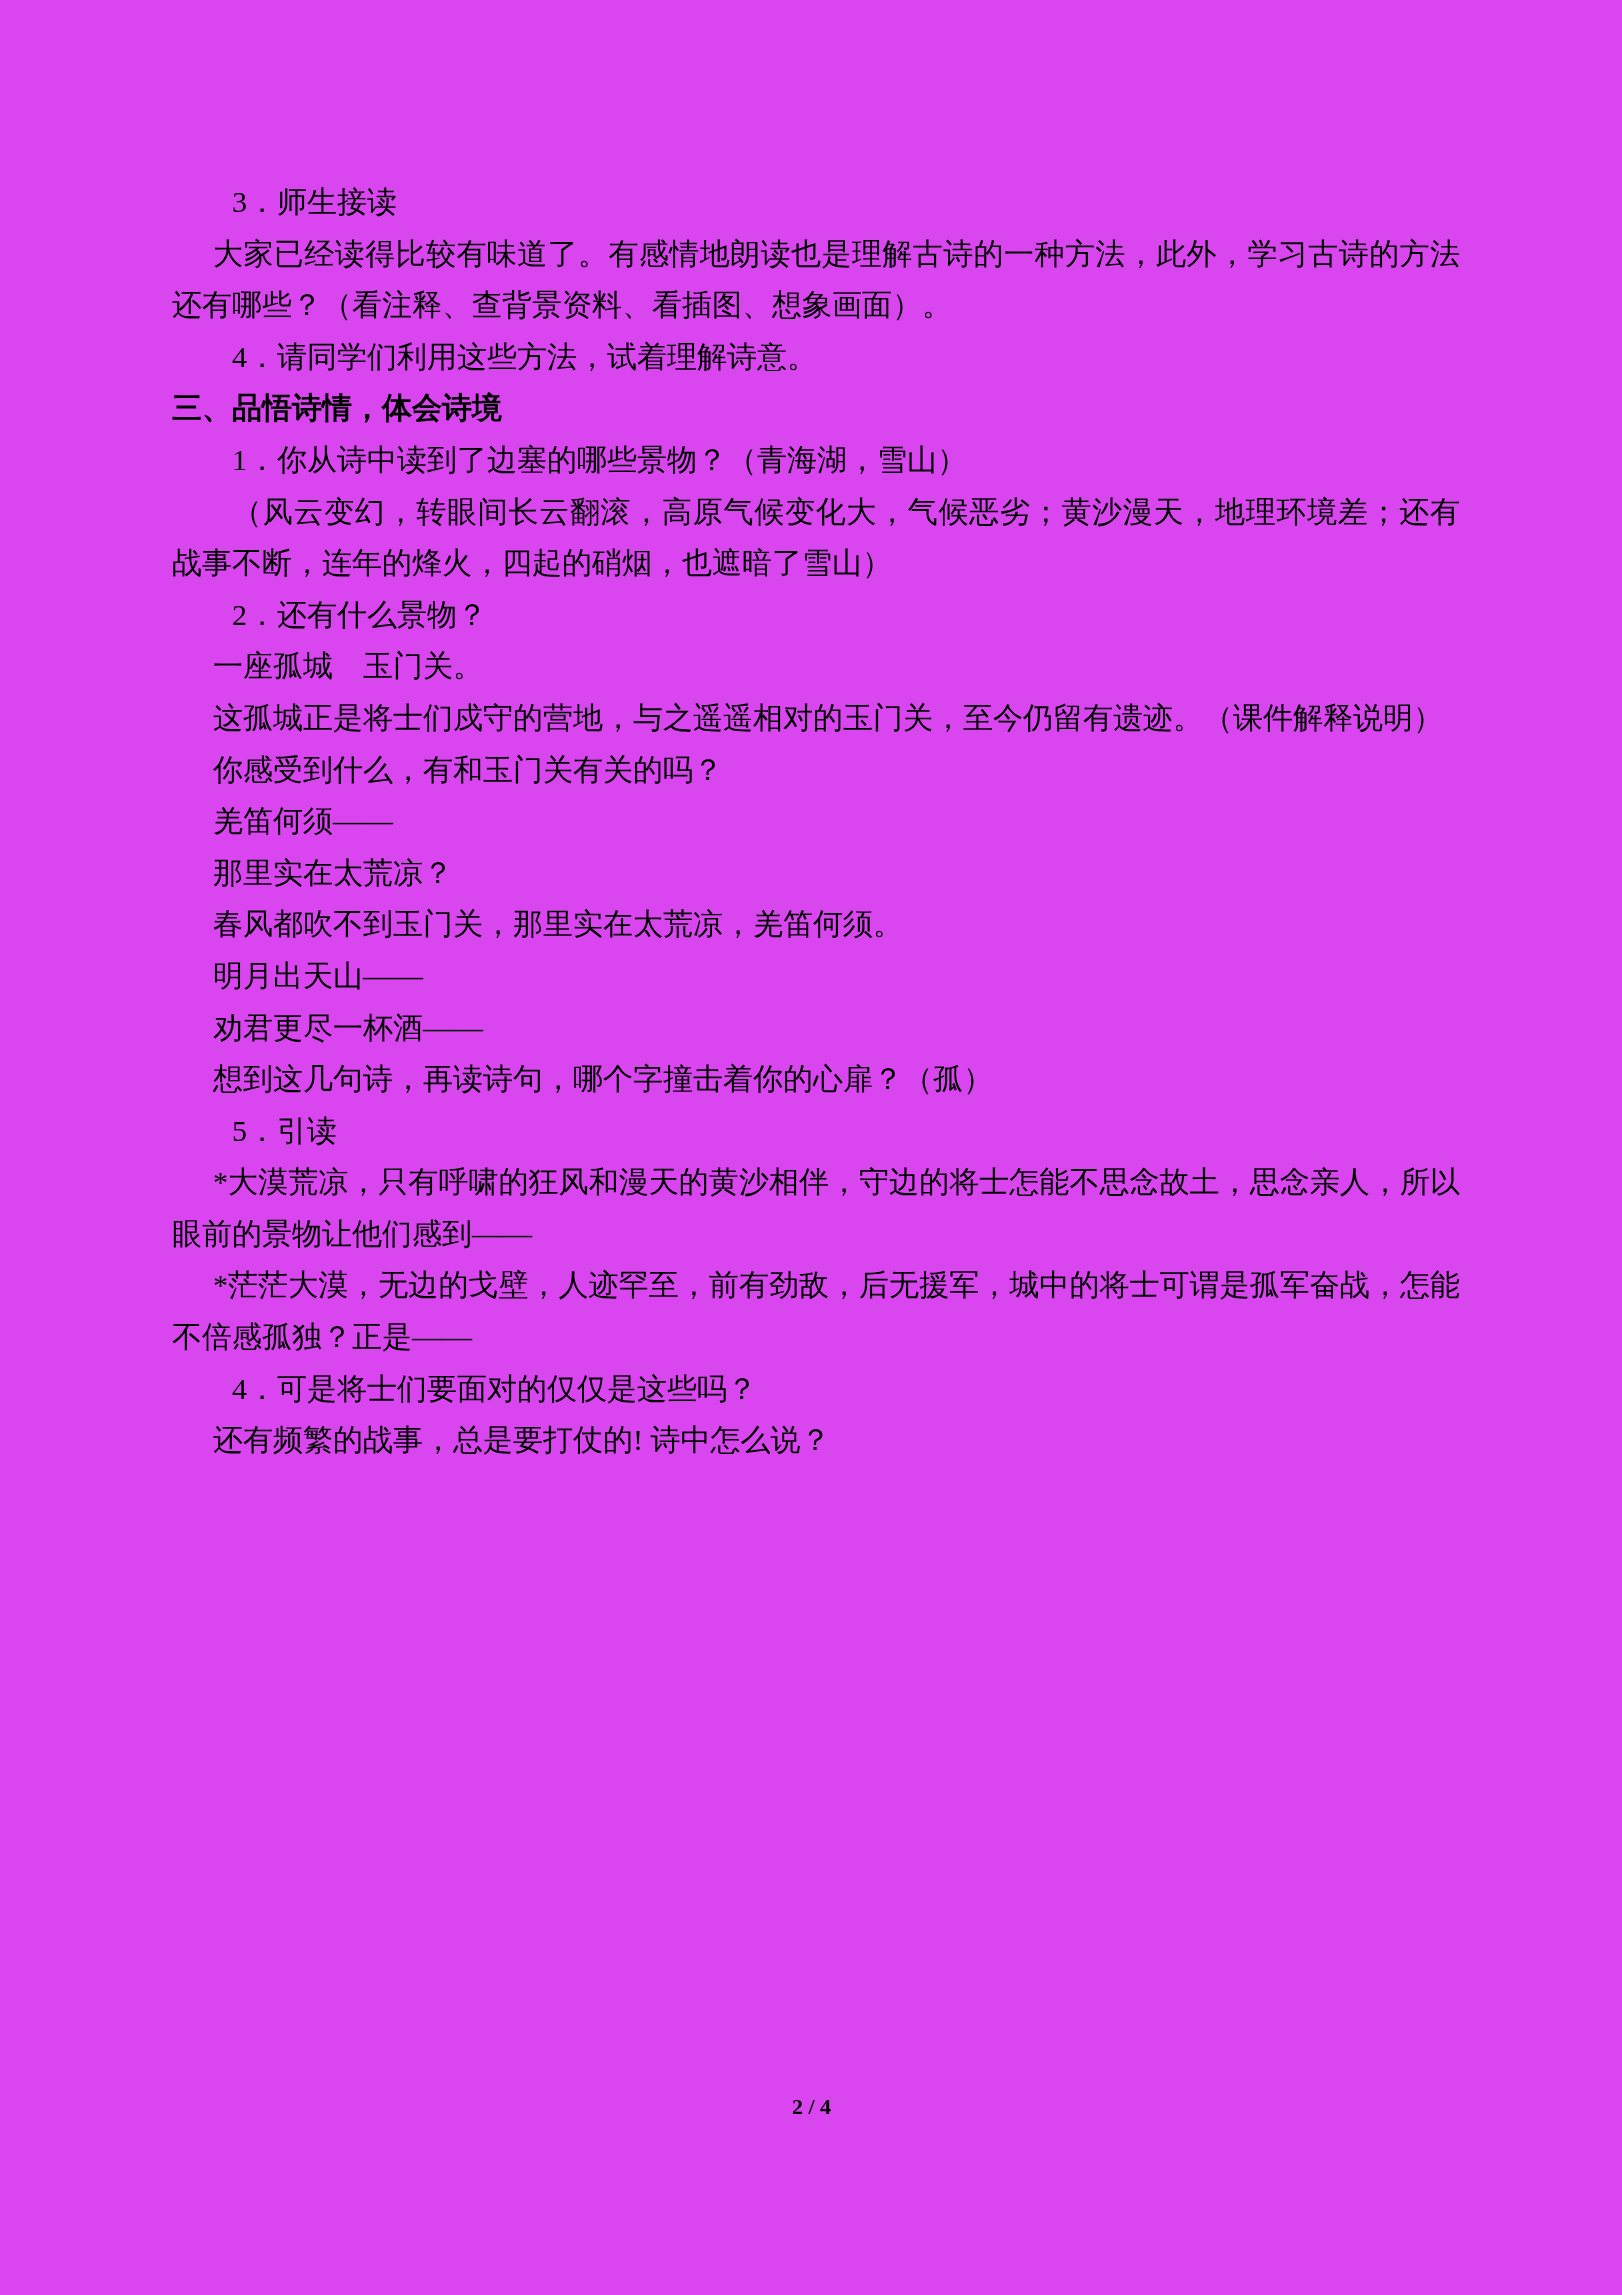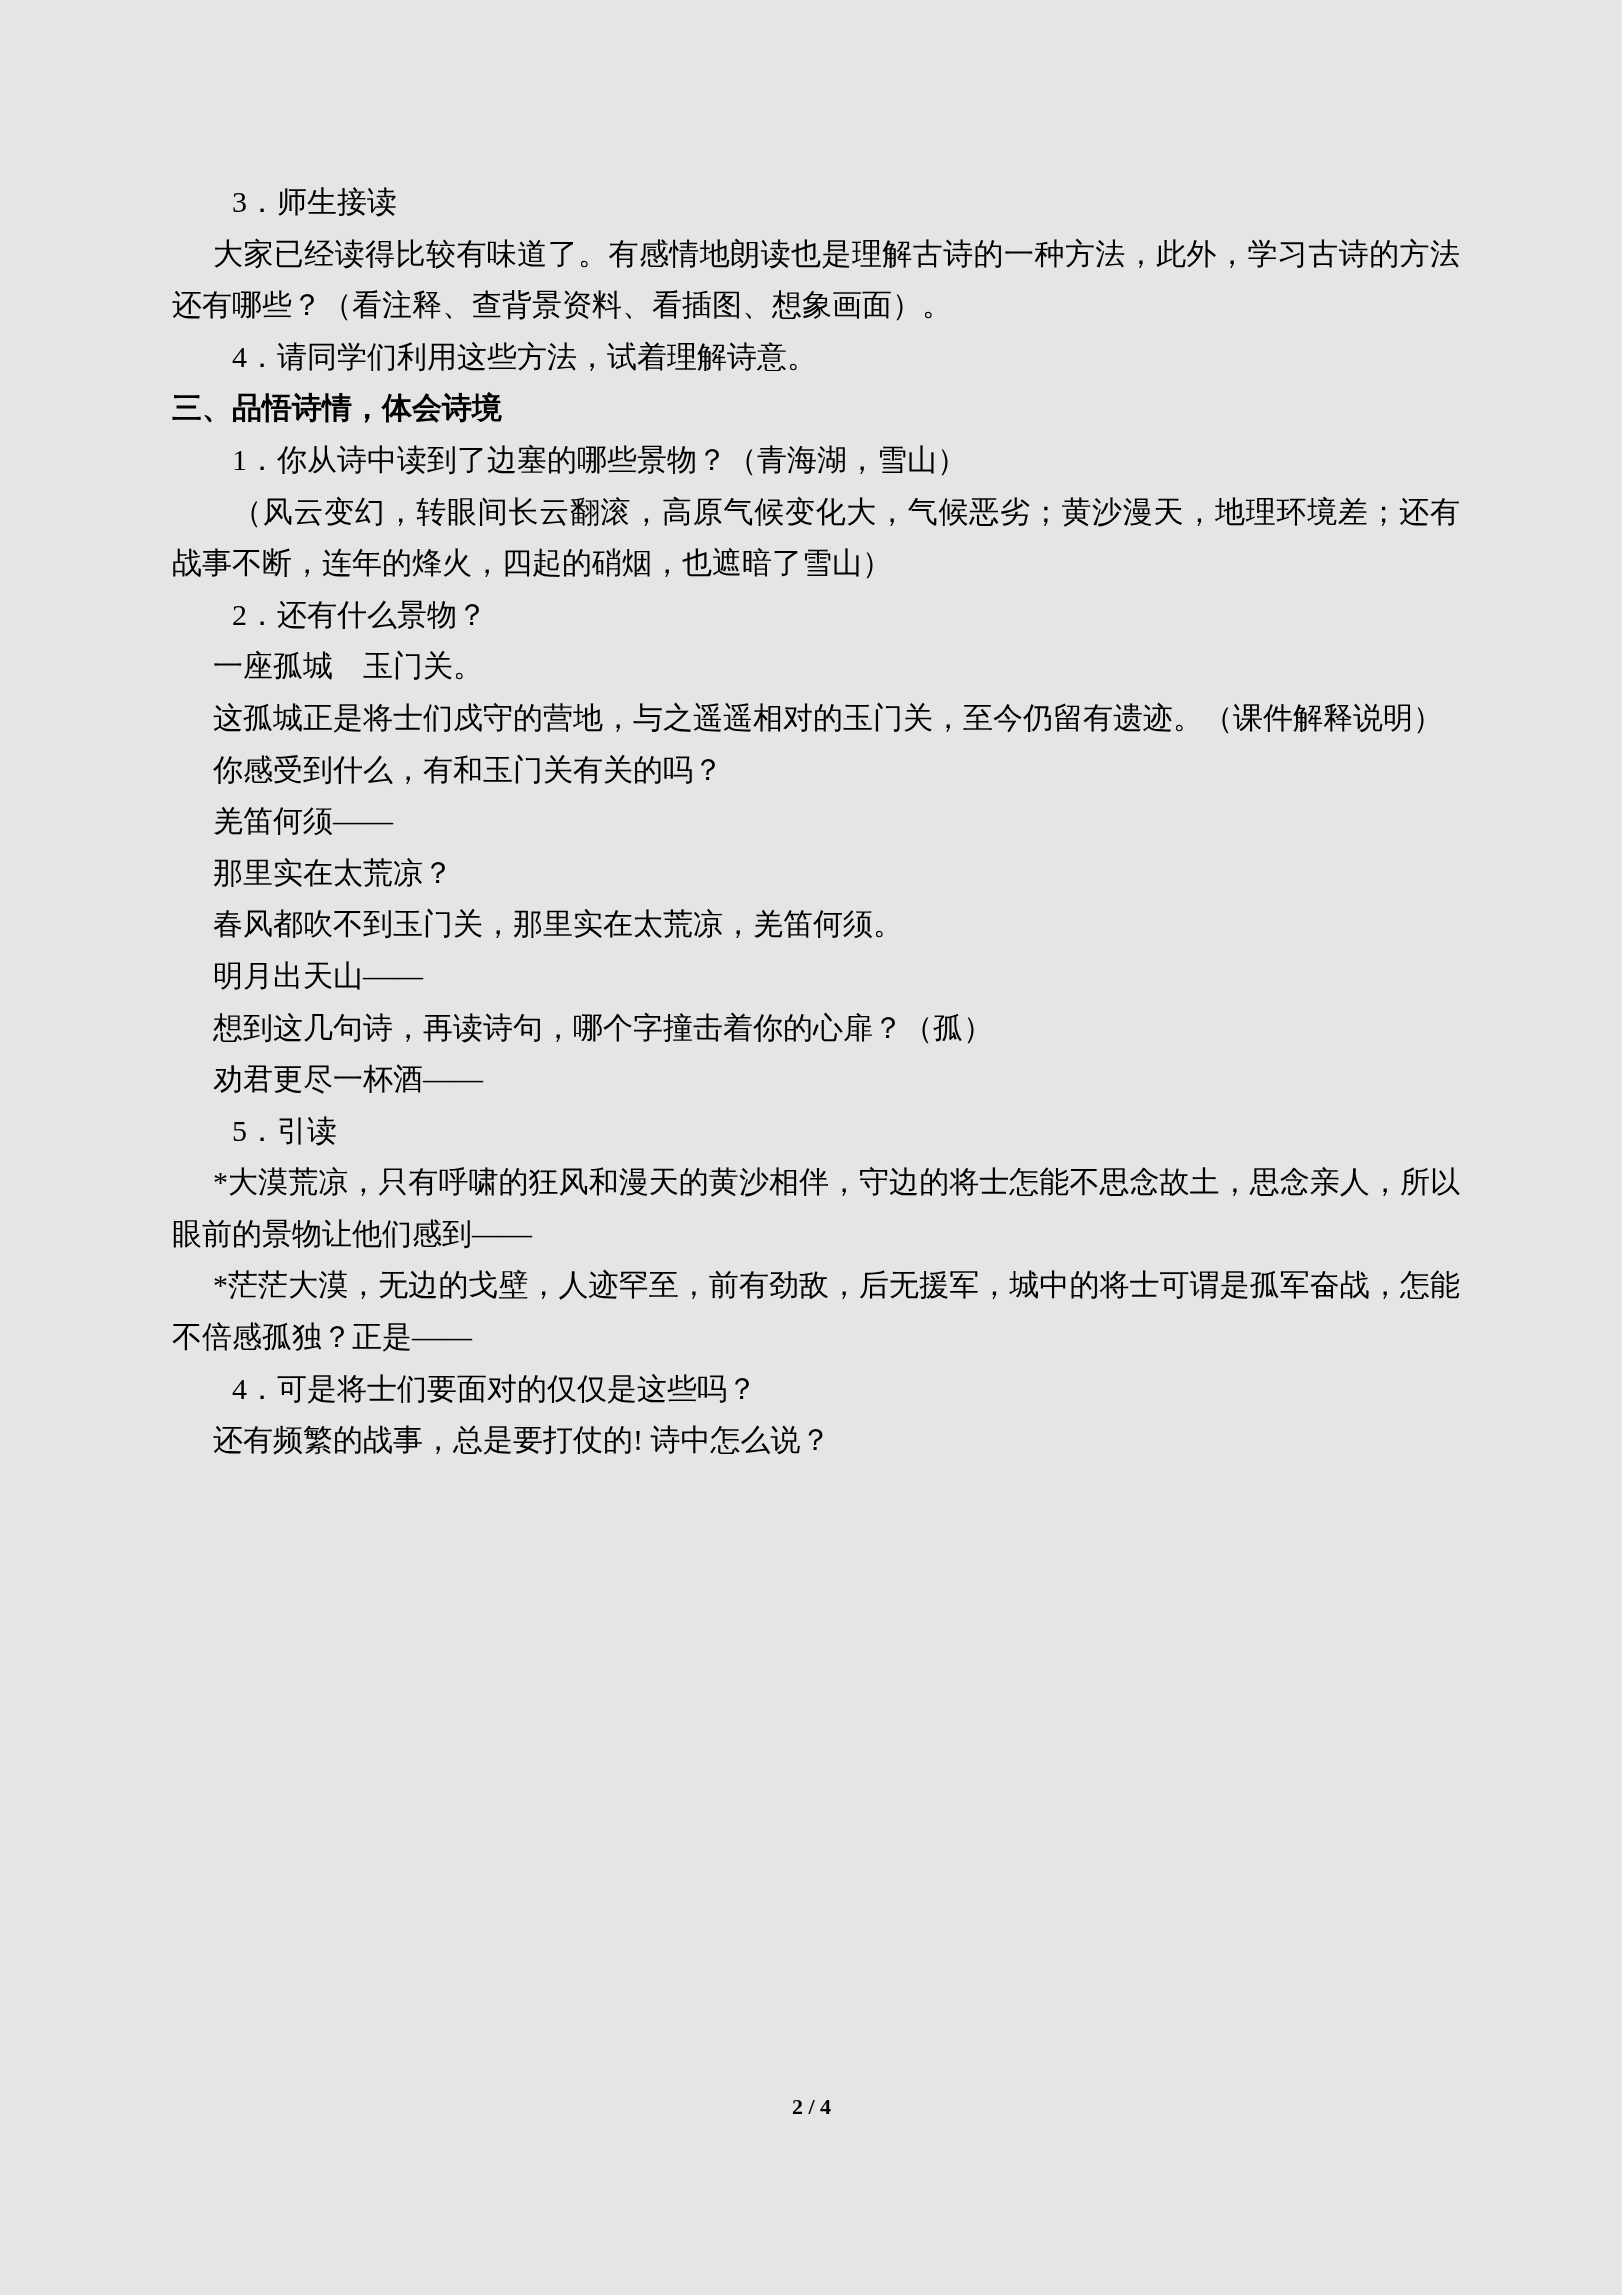--- a/index.html
+++ b/index.html
@@ -8,21 +8,21 @@
     background: #ffffff;
   }
   body {
     font-family: "Liberation Serif", "DejaVu Serif", serif;
     color: #000000;
   }
   .page {
     position: relative;
     width: 1623px;
     height: 2295px;
-    background: #e5e5e5;
+    background: #d946ef;
     box-sizing: border-box;
     margin: 0 auto;
     overflow: hidden;
   }
   .content {
     position: absolute;
     left: 172px;
     top: 176px;
     width: 1288px;
   }
@@ -69,22 +69,22 @@
     <p class="indent2">1．你从诗中读到了边塞的哪些景物？（青海湖，雪山）</p>
     <p class="indent2">（风云变幻，转眼间长云翻滚，高原气候变化大，气候恶劣；黄沙漫天，地理环境差；还有战事不断，连年的烽火，四起的硝烟，也遮暗了雪山）</p>
     <p class="indent2">2．还有什么景物？</p>
     <p class="indent1">一座孤城　玉门关。</p>
     <p class="indent1">这孤城正是将士们戍守的营地，与之遥遥相对的玉门关，至今仍留有遗迹。（课件解释说明）</p>
     <p class="indent1">你感受到什么，有和玉门关有关的吗？</p>
     <p class="indent1">羌笛何须——</p>
     <p class="indent1">那里实在太荒凉？</p>
     <p class="indent1">春风都吹不到玉门关，那里实在太荒凉，羌笛何须。</p>
     <p class="indent1">明月出天山——</p>
+    <p class="indent1">劝君更尽一杯酒——</p>
     <p class="indent1">想到这几句诗，再读诗句，哪个字撞击着你的心扉？（孤）</p>
-    <p class="indent1">劝君更尽一杯酒——</p>
     <p class="indent2">5．引读</p>
     <p class="indent1">*大漠荒凉，只有呼啸的狂风和漫天的黄沙相伴，守边的将士怎能不思念故土，思念亲人，所以眼前的景物让他们感到——</p>
     <p class="indent1">*茫茫大漠，无边的戈壁，人迹罕至，前有劲敌，后无援军，城中的将士可谓是孤军奋战，怎能不倍感孤独？正是——</p>
     <p class="indent2">4．可是将士们要面对的仅仅是这些吗？</p>
     <p class="indent1">还有频繁的战事，总是要打仗的! 诗中怎么说？</p>
   </div>
 
   <div class="footer">2 / 4</div>
 
 </div>

